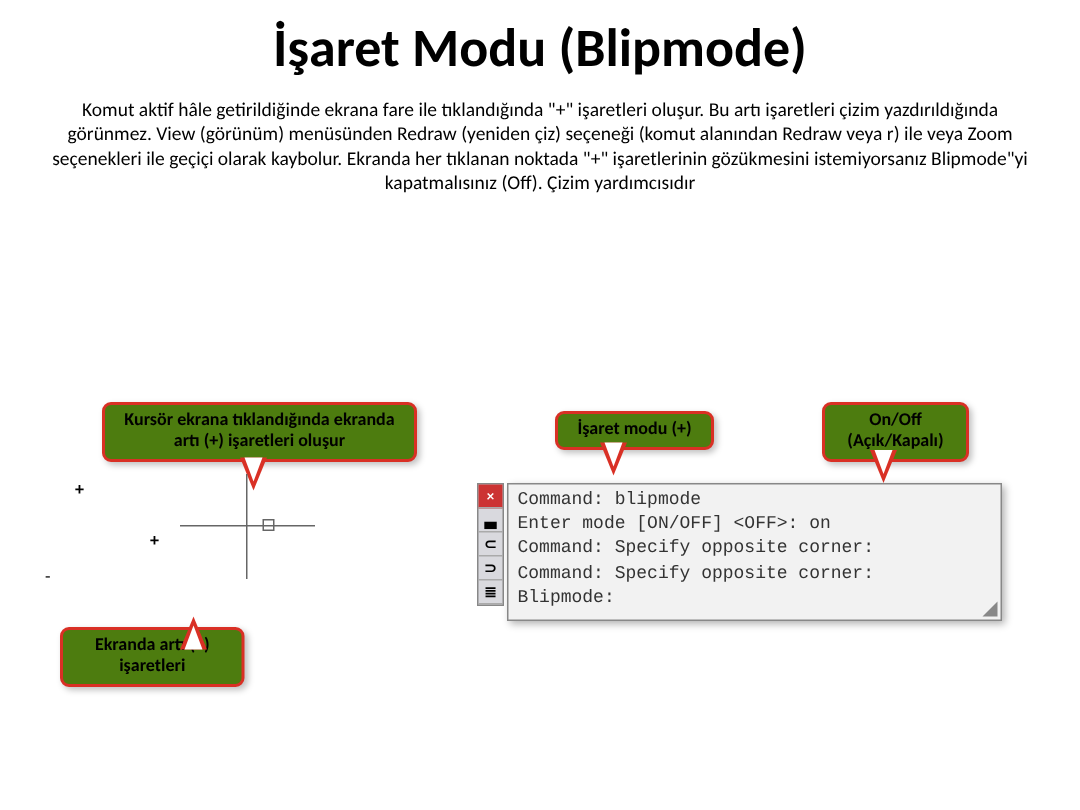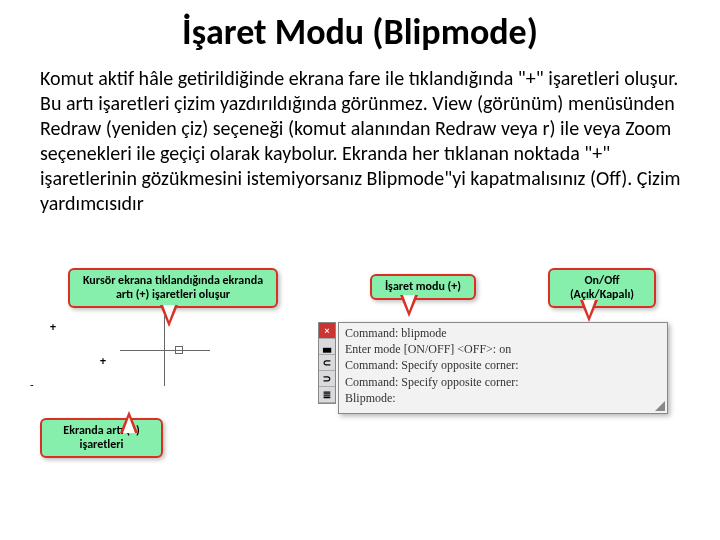--- a/index.html
+++ b/index.html
@@ -13,33 +13,34 @@
     position: relative;
     overflow: hidden;
   }
   .title {
     font-size: 36px;
     font-weight: 700;
     text-align: center;
     margin-top: 10px;
   }
   .body-text {
-    font-size: 20px;
+    font-size: 13px;
     line-height: 1.25;
-    margin: 12px 28px 0 40px;
+    margin: 12px 28px 0 28px;
+    text-align: center;
   }
   .diagram {
     position: absolute;
     left: 0; right: 0;
     top: 250px;
     height: 260px;
   }
   .callout {
     position: absolute;
-    background: #86efac;
+    background: #4d7c0f;
     border: 2px solid #d93025;
     border-radius: 6px;
     padding: 4px 8px;
     font-size: 12px;
     font-weight: 700;
     text-align: center;
     box-shadow: 2px 2px 4px rgba(0,0,0,0.25);
     line-height: 1.15;
   }
   .pointer {
@@ -90,21 +91,21 @@
     align-items: center;
     justify-content: center;
     font-size: 10px;
     font-weight: 700;
   }
   .tb-close { background:#c33; color:#fff; line-height:1; }
   .cmd-window {
     position: absolute;
     background: #f2f2f2;
     border: 1px solid #888;
-    font-family: Liberation Serif, serif;
+    font-family: Liberation Mono, monospace;
     font-size: 12px;
     color: #333;
     padding: 2px 6px;
     line-height: 1.35;
     box-shadow: 2px 2px 5px rgba(0,0,0,0.3);
     white-space: nowrap;
   }
   .cmd-window .line { display:block; }
   .resize {
     position: absolute;
@@ -123,21 +124,21 @@
 <div class="body-text">Komut aktif hâle getirildiğinde ekrana fare ile tıklandığında "+" işaretleri oluşur. Bu artı işaretleri çizim yazdırıldığında görünmez. View (görünüm) menüsünden Redraw (yeniden çiz) seçeneği (komut alanından Redraw veya r) ile veya Zoom seçenekleri ile geçiçi olarak kaybolur. Ekranda her tıklanan noktada "+" işaretlerinin gözükmesini istemiyorsanız Blipmode"yi kapatmalısınız (Off). Çizim yardımcısıdır</div>
 
 <div class="diagram">
 
   <div class="callout" style="left:68px; top:18px; width:210px;">Kursör ekrana tıklandığında ekranda artı (+) işaretleri oluşur</div>
   <div class="pointer down" style="left:160px; top:55px;"></div>
 
   <div class="callout" style="left:370px; top:24px; width:106px;">İşaret modu (+)</div>
   <div class="pointer down" style="left:400px; top:45px;"></div>
 
-  <div class="callout" style="left:548px; top:18px; width:108px;text-align:center;">On/Off (Açık/Kapalı)</div>
+  <div class="callout" style="left:548px; top:18px; width:98px;text-align:center;">On/Off (Açık/Kapalı)</div>
   <div class="pointer down" style="left:580px; top:50px;"></div>
 
   <span class="plus" style="left:50px; top:70px;">+</span>
   <span class="plus" style="left:100px; top:104px;">+</span>
   <span class="dash" style="left:30px; top:128px;">-</span>
 
   <div class="crosshair" style="left:120px; top:100px;"></div>
   <div class="crosshair-v" style="left:164px; top:66px;"></div>
   <div class="cursor-box" style="left:175px; top:96px;"></div>
 

